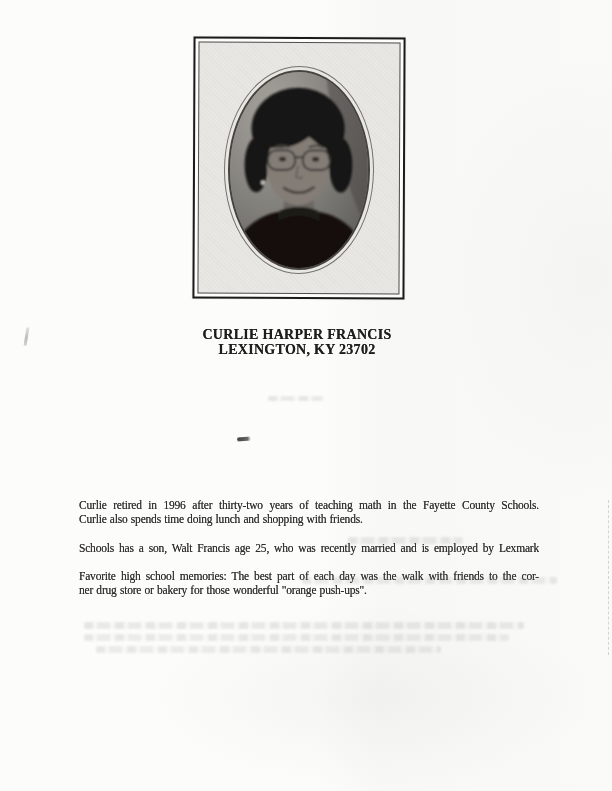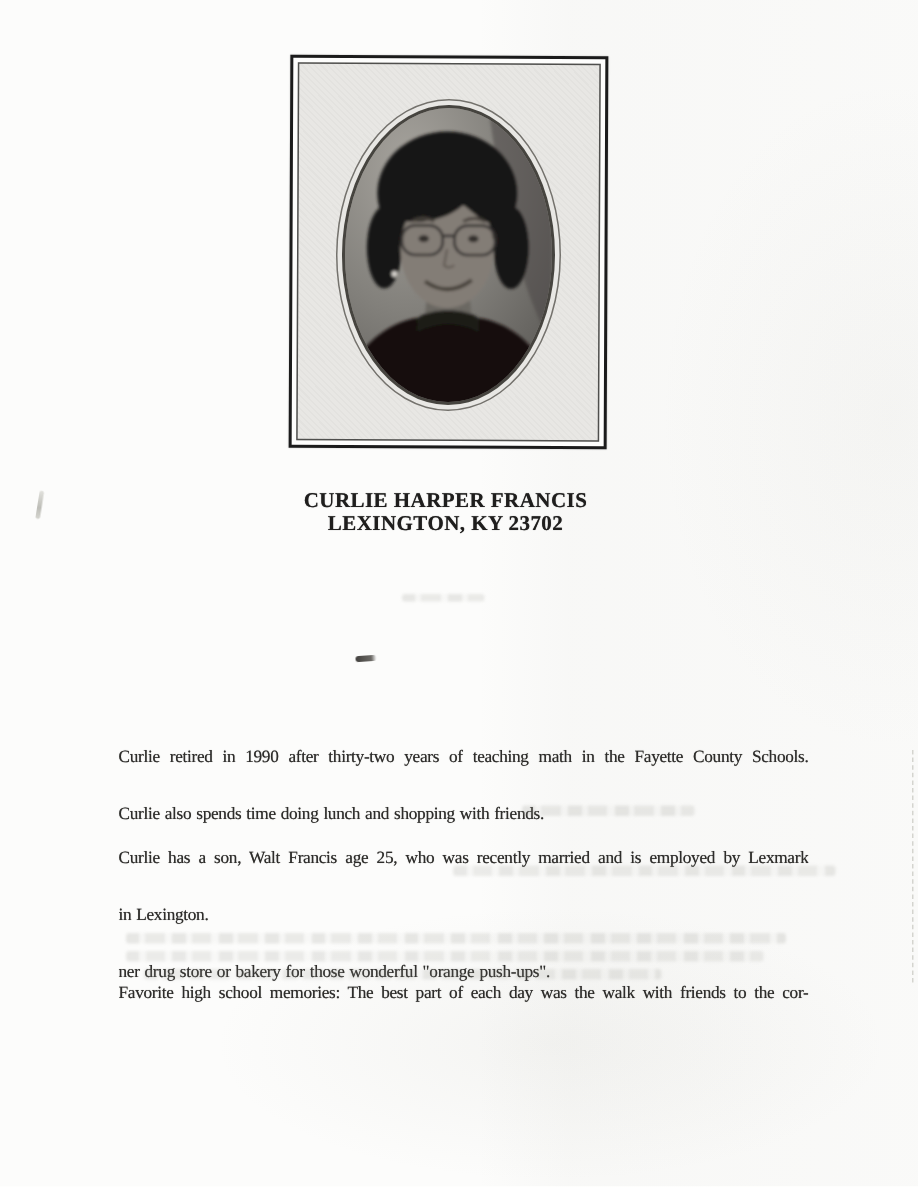--- a/index.html
+++ b/index.html
@@ -76,21 +76,21 @@
   .bio-line {
     font-size: 11.5px;
     line-height: 14.3px;
     letter-spacing: -0.2px;
     word-spacing: 0.6px;
     white-space: nowrap;
     overflow: hidden;
     text-shadow: 0 0 0.45px rgba(45,45,42,0.75);
   }
   .bio-line.full { text-align: justify; text-align-last: justify; }
-  .bio-line.short { text-align: left; text-align-last: left; margin-top: 24px; }
+  .bio-line.short { text-align: left; text-align-last: left; }
 
   
   .artifact-dash {
     position: absolute; left: 237px; top: 437px;
     width: 14px; height: 3.5px;
     background: linear-gradient(90deg, #413f3c, #6b6965 75%, rgba(107,105,101,0));
     border-radius: 2px;
     transform: rotate(-4deg);
     filter: blur(0.4px);
   }
@@ -176,30 +176,29 @@
     <div>CURLIE HARPER FRANCIS</div>
     <div>LEXINGTON, KY 23702</div>
   </div>
 
   <div class="artifact-dash"></div>
   <div class="artifact-slash"></div>
   <div class="artifact-edge"></div>
 
   <div class="bio">
     <div class="para">
-      <div class="bio-line full">Curlie retired in 1990 after thirty-two years of teaching math in the Fayette County Schools.</div>
+      <div class="bio-line full">Curlie retired in 1996 after thirty-two years of teaching math in the Fayette County Schools.</div>
       <div class="bio-line short">Curlie also spends time doing lunch and shopping with friends.</div>
     </div>
     <div class="para">
-      <div class="bio-line full">Curlie has a son, Walt Francis age 25, who was recently married and is employed by Lexmark</div>
-      <div class="bio-line short">in Lexington.</div>
+      <div class="bio-line full">Schools has a son, Walt Francis age 25, who was recently married and is employed by Lexmark</div>
     </div>
     <div class="para">
+      <div class="bio-line full">Favorite high school memories: The best part of each day was the walk with friends to the cor-</div>
       <div class="bio-line short">ner drug store or bakery for those wonderful "orange push-ups".</div>
-      <div class="bio-line full">Favorite high school memories: The best part of each day was the walk with friends to the cor-</div>
     </div>
   </div>
 
   <div class="ghost g-phone"></div>
   <div class="ghost g1"></div>
   <div class="ghost g2"></div>
   <div class="ghost g3"></div>
   <div class="ghost g4"></div>
   <div class="ghost g5"></div>
 

